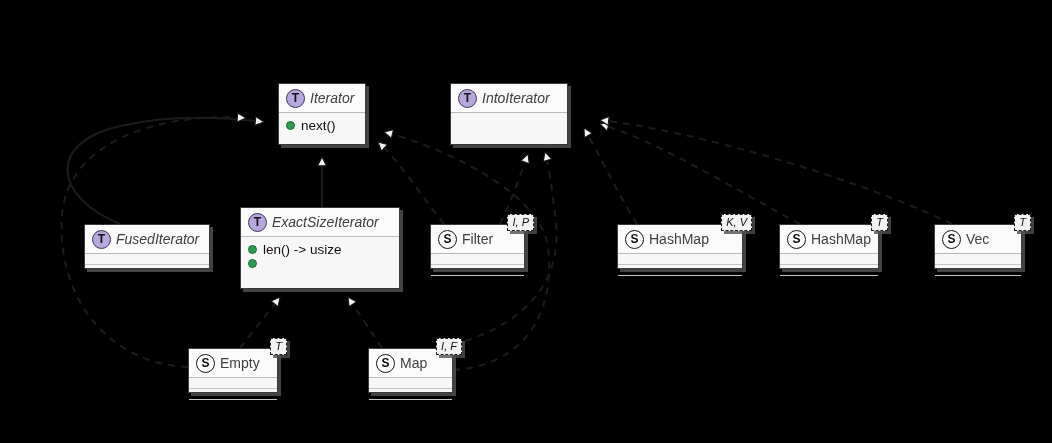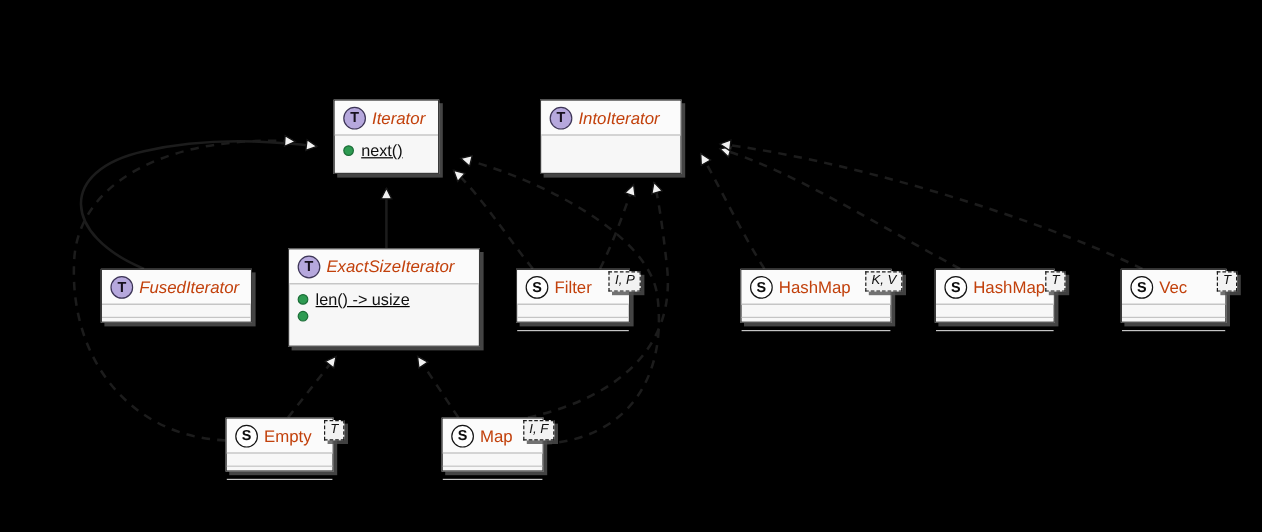--- a/index.html
+++ b/index.html
@@ -41,21 +41,21 @@
     align-items: center;
     gap: 5px;
     padding: 5px 8px 5px 7px;
     background: #fbfbfb;
     border-bottom: 1px solid #b9b9b9;
     height: 29px;
     box-sizing: border-box;
   }
   .node-title {
     font-size: 14px;
-    color: #c2410c;
+    color: #404040;
     white-space: nowrap;
     line-height: 1;
   }
   .node.trait .node-title {
     font-style: italic;
   }
   
   .badge {
     width: 19px;
     height: 19px;
@@ -85,21 +85,20 @@
     box-sizing: border-box;
   }
   .compartment:last-child {
     border-bottom: none;
   }
   .compartment.empty-strip {
     height: 11px;
   }
   .members {
     padding: 3px 8px 4px 7px;
-    text-decoration: underline;
   }
   .member {
     display: flex;
     align-items: center;
     gap: 6px;
     font-size: 13.5px;
     color: #101010;
     line-height: 19px;
     white-space: nowrap;
   }
@@ -119,21 +118,20 @@
     border: 1px dashed #1b1b1b;
     background: #f2f2f2;
     font-size: 11px;
     font-style: italic;
     color: #111111;
     padding: 1px 4px 2px 4px;
     line-height: 12px;
     white-space: nowrap;
     box-shadow: 3px 3px 0 rgba(80,80,80,0.8);
     z-index: 6;
-    margin-top: 12px;
   }
 </style>
 </head>
 <body>
 
 <div id="canvas">
 
   <svg id="edges" viewBox="0 0 1052 443" xmlns="http://www.w3.org/2000/svg">
     <defs>
       <marker id="hollow-tri" markerWidth="11" markerHeight="11" refX="9.5" refY="5.5" orient="auto" markerUnits="userSpaceOnUse">

